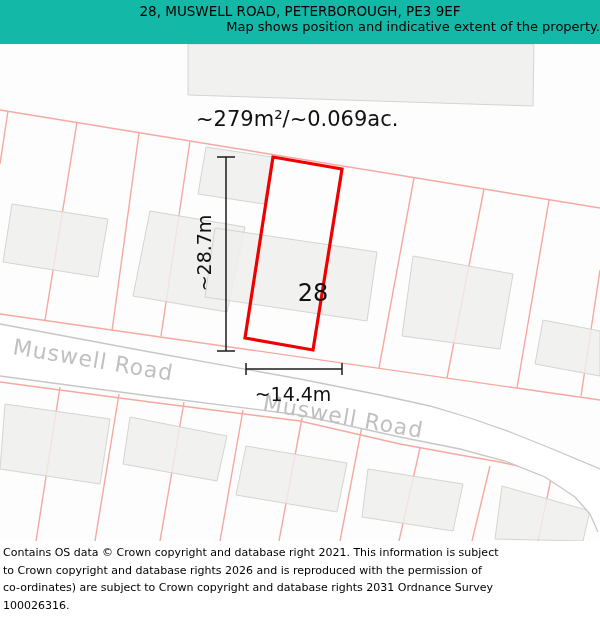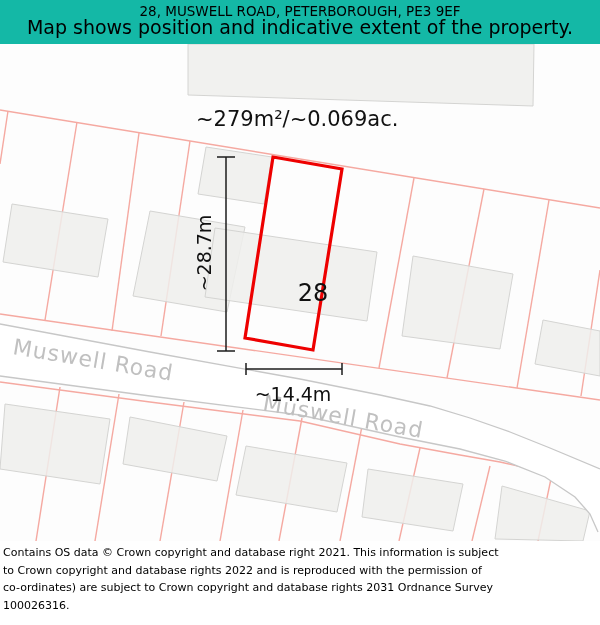--- a/index.html
+++ b/index.html
@@ -1,19 +1,19 @@
 <!DOCTYPE html>
 <html style="--property-red: #ee0000; --parcel-pink: #f5a9a1; --building-fill: #eeeeec; --building-stroke: #d4d4d2; --road-gray: #c7c7c7; --road-label-gray: #c0c0c0; --dimension-black: #1d1d1d; --map-bg: #fdfdfd;"><head>
 <meta charset="utf-8">
 <style>
   html,body{margin:0;padding:0;background:#ffffff;width:600px;height:625px;overflow:hidden;
             font-family:"DejaVu Sans","Liberation Sans",sans-serif;color:#000;}
   .header{height:44px;box-sizing:border-box;padding-top:3px;text-align:center;background:#14b8a6;}
   .header .title{font-size:13.5px;line-height:16px;}
-  .header .subtitle{font-size:19px;line-height:16px;}
+  .header .subtitle{font-size:13px;line-height:16px;text-align:right;}
   svg.map{display:block;background:var(--map-bg,#fdfdfd);}
   .pink-line{stroke:var(--parcel-pink,#f5a9a1);stroke-width:1.4;fill:none;}
   .road-band{fill:#ffffff;stroke:none;}
   .building{fill:var(--building-fill,#eeeeec);fill-opacity:.85;stroke:var(--building-stroke,#d4d4d2);stroke-width:1;}
   .road-edge{stroke:var(--road-gray,#c7c7c7);stroke-width:1.3;fill:none;}
   .road-label{fill:var(--road-label-gray,#c0c0c0);font-size:22px;letter-spacing:1px;}
   .property{fill:none;stroke:var(--property-red,#ee0000);stroke-width:3.2;stroke-linejoin:miter;}
   .dim{stroke:var(--dimension-black,#1d1d1d);stroke-width:1.5;fill:none;}
   .dim-label{fill:#111;font-size:19px;}
   .area-label{fill:#111;font-size:21px;}
@@ -80,16 +80,16 @@
   <path class="dim" d="M246,365 L342,365 M246,359 L246,371 M342,359 L342,371"></path>
 
   <text class="area-label" x="196" y="122">~279m²/~0.069ac.</text>
   <text class="dim-label" transform="translate(211,249) rotate(-90)" text-anchor="middle">~28.7m</text>
   <text class="dim-label" x="293" y="397" text-anchor="middle">~14.4m</text>
   <text class="plot-num" x="313" y="297" text-anchor="middle">28</text>
 </svg>
 
 <div class="footer">
   <div>Contains OS data © Crown copyright and database right 2021. This information is subject</div>
-  <div>to Crown copyright and database rights 2022 and is reproduced with the permission of</div>
+  <div>to Crown copyright and database rights 2026 and is reproduced with the permission of</div>
   <div>co-ordinates) are subject to Crown copyright and database rights 2031 Ordnance Survey</div>
   <div>100026316.</div>
 </div>
 
 </body></html>

